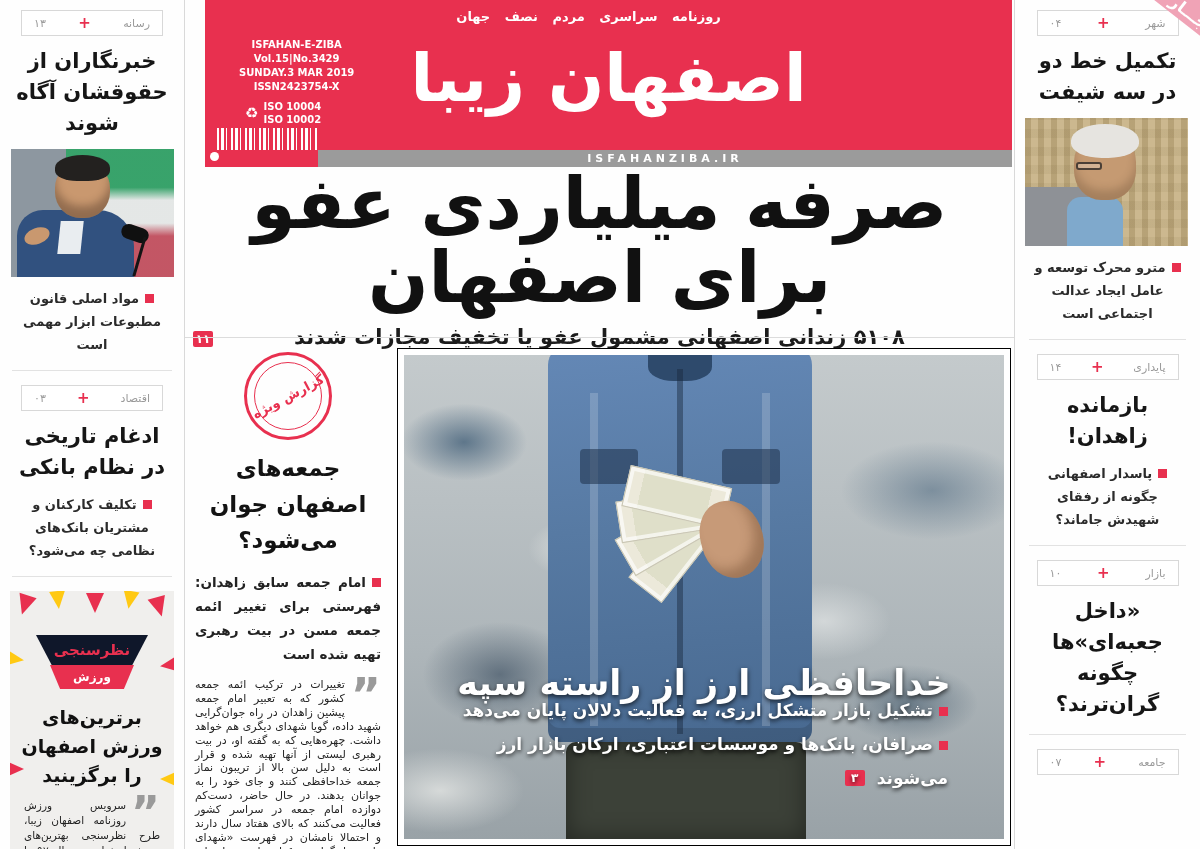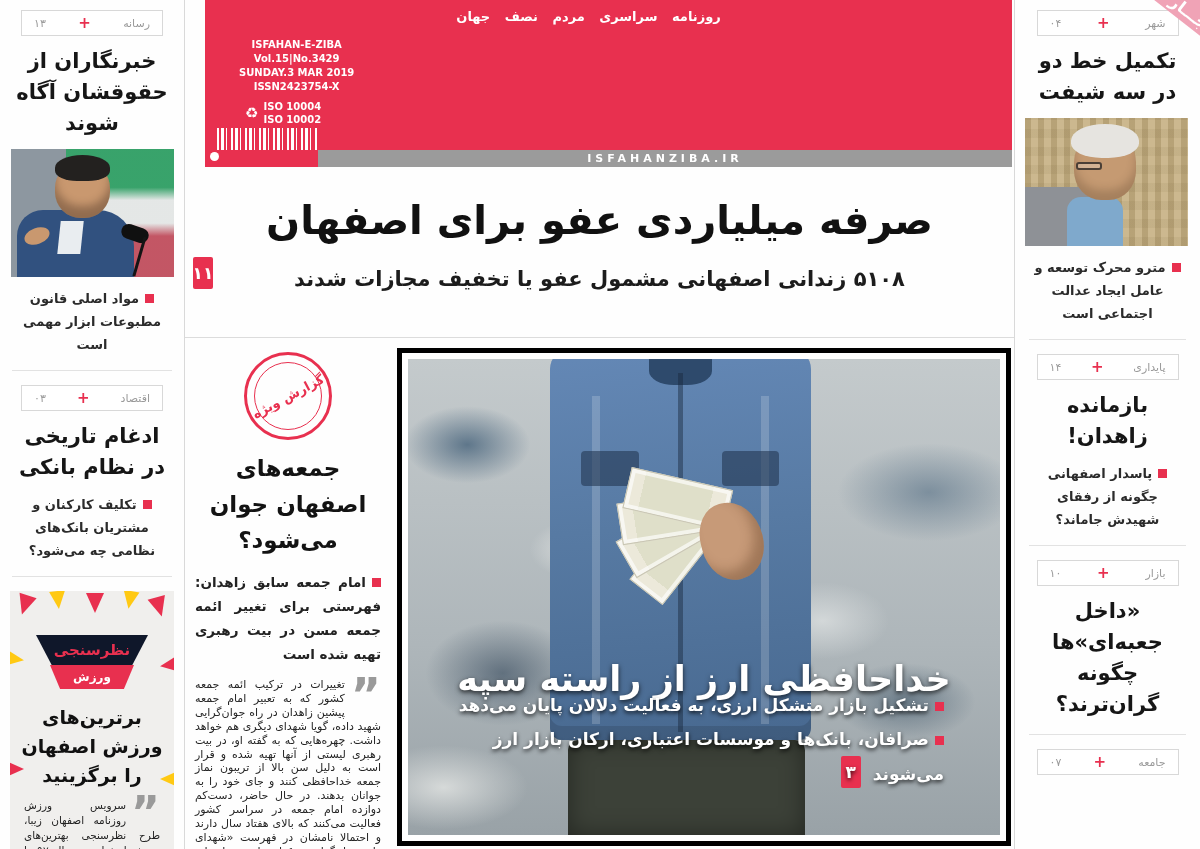--- a/index.html
+++ b/index.html
@@ -84,43 +84,43 @@
   .mh-dates { position:absolute; right:14px; top:52px; text-align:right; color:#fff; font-size:11px;
     line-height:16.5px; direction:rtl; }
 
   
   .ribbon { position:absolute; left:1135px; top:-30px; width:130px; height:58px; background:#f0a3b6;
     transform:rotate(38deg); z-index:5; display:flex; align-items:flex-end; justify-content:center;
     color:#fff; font-weight:bold; font-size:16px; padding-bottom:2px; }
 
   
   .lead { position:absolute; left:0; top:167px; width:100%; height:170px; }
-  .lead h1 { font-size:40px; font-weight:bold; color:#111; text-align:center; direction:rtl; margin-top:16px; line-height:74px; }
+  .lead h1 { font-size:71px; font-weight:bold; color:#111; text-align:center; direction:rtl; line-height:74px; }
   .lead-sub { position:relative; margin-top:10px; text-align:center; direction:rtl; font-size:21px; font-weight:bold; color:#1c1c1c; }
-  .badge { display:inline-flex; align-items:center; justify-content:center; width:20px; height:32px;
-    background:#e8304f; color:#fff; font-size:17px; font-weight:bold; border-radius:2px; }
+  .badge { display:inline-flex; align-items:center; justify-content:center; width:20px; height:16px;
+    background:#e8304f; color:#fff; font-size:12px; font-weight:bold; border-radius:2px; }
   .lead-badge { position:absolute; left:8px; bottom:2px; }
   .lead-rule { position:absolute; left:0; right:0; top:337px; height:1px; background:#dcdcdc; }
 
   
   .content { position:absolute; left:0; top:338px; width:100%; height:511px; }
 
   .mid-col { position:absolute; left:8px; top:8px; width:190px; height:498px; direction:rtl; }
   .stamp { position:relative; width:88px; height:88px; margin:6px auto 10px auto; border:3px solid #e8304f; border-radius:50%; }
   .stamp .inner { position:absolute; inset:7px; border:1.5px solid #e8304f; border-radius:50%; }
   .stamp .txt { position:absolute; inset:0; display:flex; align-items:center; justify-content:center;
     transform:rotate(-28deg); color:#e8304f; font-size:13px; font-weight:bold; text-align:center; line-height:15px; }
   .mid-head { font-size:23px; font-weight:bold; color:#131313; text-align:center; line-height:36px; margin:8px 0 12px 0; }
   .mid-bullet { font-size:13.5px; font-weight:bold; color:#222; text-align:justify; line-height:24px; margin:0 2px 12px 2px; }
   .mid-body { font-size:11px; color:#252525; text-align:justify; line-height:13.9px; margin:0 2px; }
   .mid-body .qmark { float:right; font-size:46px; line-height:34px; color:#9a9a9a; margin-left:6px; font-weight:bold; }
 
   
   .photo-frame { position:absolute; left:212px; top:10px; width:614px; height:498px; background:#fff;
-    border:5px solid #000000; padding:6px; }
+    border:1px solid #000000; padding:6px; }
   .photo { position:relative; width:100%; height:100%; overflow:hidden;
     background:
       radial-gradient(ellipse 90px 55px at 10% 18%, rgba(62,92,118,.75), transparent 70%),
       radial-gradient(ellipse 130px 70px at 88% 28%, rgba(84,110,132,.6), transparent 70%),
       radial-gradient(ellipse 110px 75px at 16% 66%, rgba(48,68,88,.6), transparent 70%),
       radial-gradient(ellipse 100px 55px at 84% 72%, rgba(56,80,100,.55), transparent 70%),
       radial-gradient(ellipse 150px 85px at 50% 6%, rgba(36,48,58,.5), transparent 70%),
       radial-gradient(ellipse 80px 45px at 30% 40%, rgba(232,234,232,.85), transparent 70%),
       radial-gradient(ellipse 95px 55px at 70% 55%, rgba(226,229,229,.7), transparent 70%),
       radial-gradient(ellipse 120px 60px at 6% 90%, rgba(228,230,228,.8), transparent 70%),
@@ -221,20 +221,21 @@
       </div>
 
     </div>
   </div>
 
   <div class="main">
 
     <div class="masthead">
       <div class="mh-red">
         <div class="mh-tagline">روزنامه سراسری مردم نصف جهان</div>
+        <div class="mh-logo">اصفهان زیبا</div>
         <div class="mh-info">
           <div>ISFAHAN-E-ZIBA</div>
           <div>Vol.15|No.3429</div>
           <div>SUNDAY.3 MAR 2019</div>
           <div>ISSN2423754-X</div>
         </div>
         <div class="mh-iso">
           <span class="recycle">♻</span>
           <span>
             <div>ISO 10004</div>

